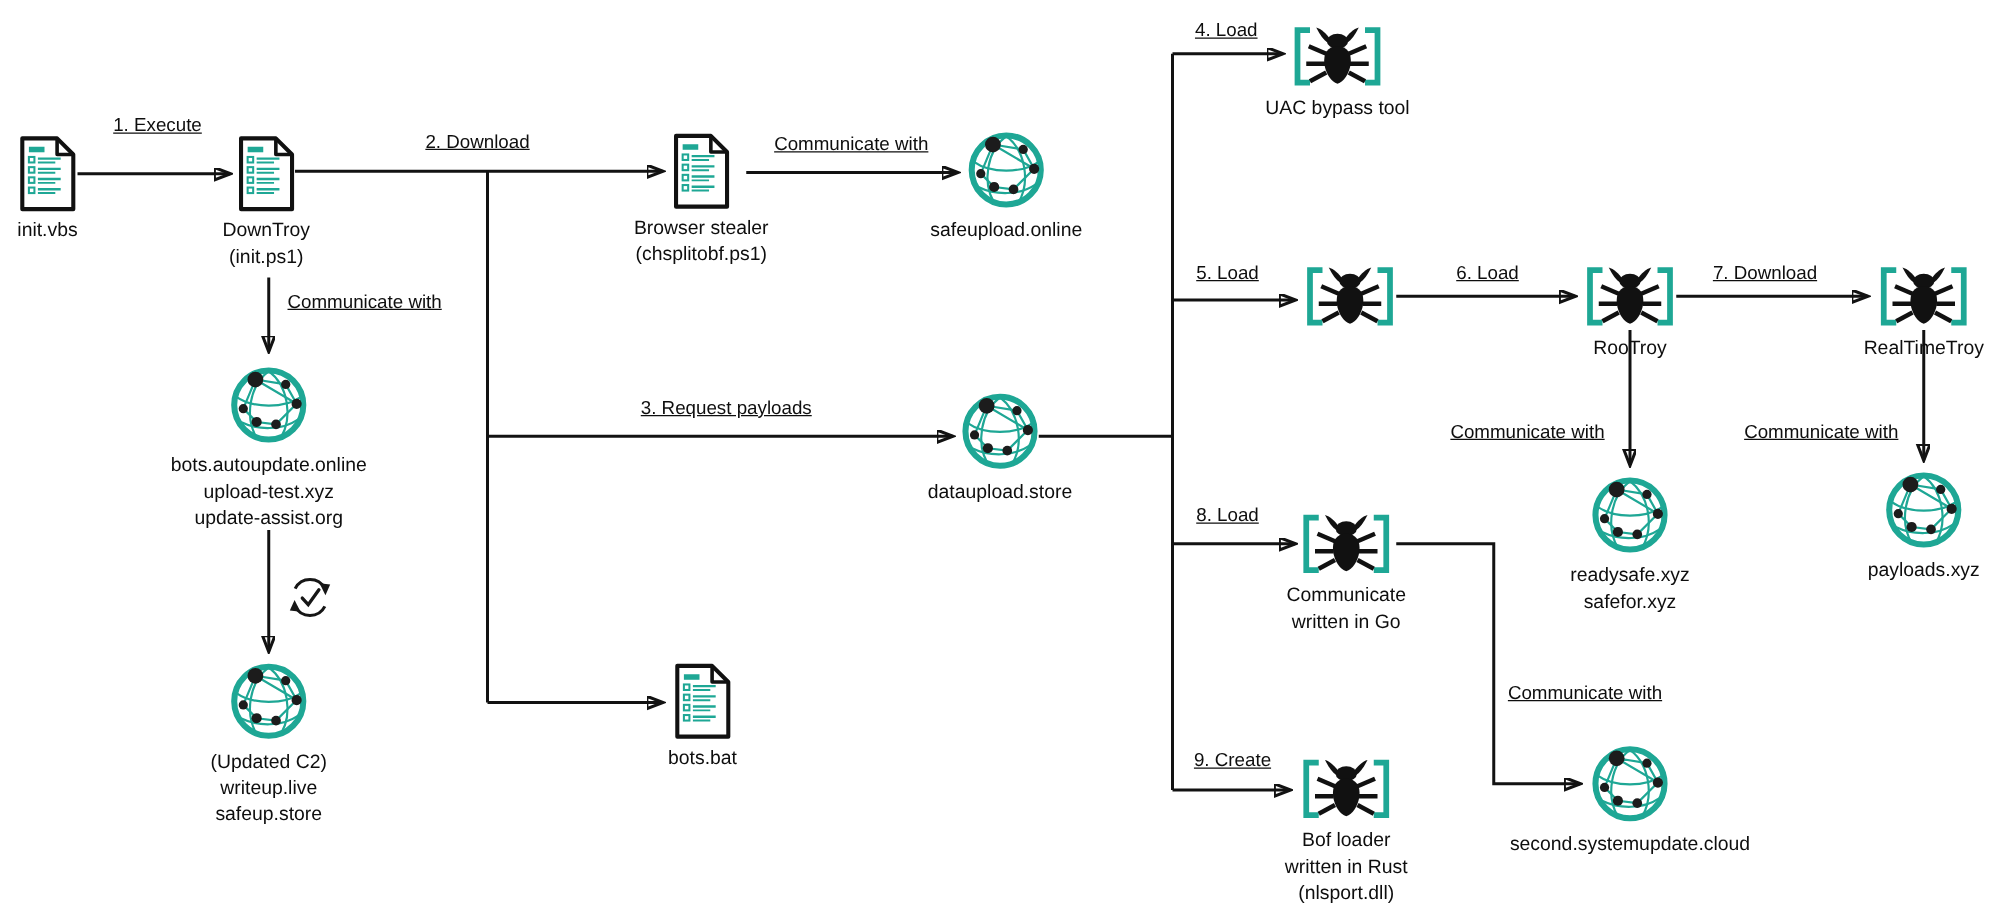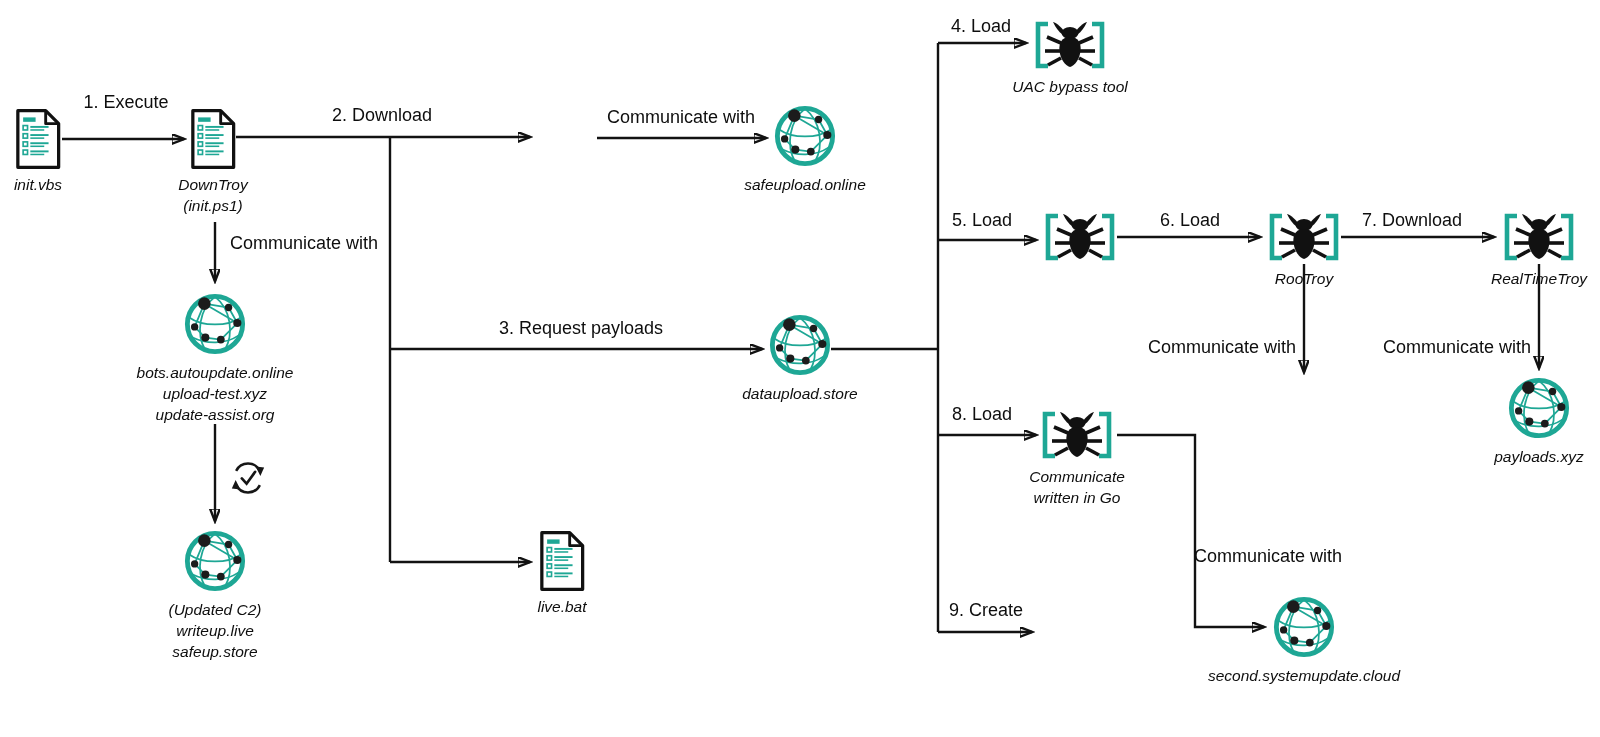--- a/index.html
+++ b/index.html
@@ -1,25 +1,25 @@
 <!DOCTYPE html>
 <html><head>
 <meta charset="utf-8">
 <style>
   html,body{margin:0;padding:0;background:#fff;}
   #canvas{position:relative;width:1600px;height:737px;background:#fff;overflow:hidden;
           font-family:"Liberation Sans",sans-serif;color:#0e0e0e;}
   #edges{position:absolute;left:0;top:0;}
   #edges path{stroke:#121212;stroke-width:2.4;fill:none;}
-  .node{position:absolute;width:260px;margin-left:-130px;display:flex;flex-direction:column;align-items:center;font-style:italic;}
+  .node{position:absolute;width:260px;margin-left:-130px;display:flex;flex-direction:column;align-items:center;}
   .node .cap{text-align:center;font-size:15.5px;line-height:21px;}
   .node.doc  .cap{margin-top:4px;}
   .node.globe .cap{margin-top:6px;}
   .node.bug  .cap{margin-top:6px;}
-  .elabel{position:absolute;font-size:18px;white-space:nowrap;transform:translateX(-50%);}
+  .elabel{position:absolute;font-size:15px;white-space:nowrap;transform:translateX(-50%);text-decoration:underline;}
   .elabel.left-anchored{transform:none;}
   .hidden-defs{position:absolute;width:0;height:0;overflow:hidden;}
 </style>
 </head>
 <body>
 
 <div id="canvas">
 
   <svg class="hidden-defs" aria-hidden="true">
     <defs>
@@ -130,20 +130,29 @@
   <div class="node doc" style="left:213px;top:108px">
     <svg class="icon" width="48" height="62">
         <use href="#sym-doc"></use>
       </svg>
     <div class="cap">
       <div>DownTroy</div>
       <div>(init.ps1)</div>
     </div>
   </div>
 
+  <div class="node doc" style="left:561px;top:106px">
+    <svg class="icon" width="48" height="62">
+        <use href="#sym-doc"></use>
+      </svg>
+    <div class="cap">
+      <div>Browser stealer</div>
+      <div>(chsplitobf.ps1)</div>
+    </div>
+  </div>
 
   <div class="node globe" style="left:215px;top:292px">
     <svg class="icon" width="64" height="64">
         <use href="#sym-globe"></use>
       </svg>
     <div class="cap">
       <div>bots.autoupdate.online</div>
       <div>upload-test.xyz</div>
       <div>update-assist.org</div>
     </div>
@@ -182,21 +191,21 @@
     <div class="cap">
         <div>dataupload.store</div>
       </div>
   </div>
 
   <div class="node doc" style="left:562px;top:530px">
     <svg class="icon" width="48" height="62">
         <use href="#sym-doc"></use>
       </svg>
     <div class="cap">
-        <div>live.bat</div>
+        <div>bots.bat</div>
       </div>
   </div>
 
   <div class="node bug" style="left:1070px;top:20px">
     <svg class="icon" width="74" height="50">
         <use href="#sym-bug"></use>
       </svg>
     <div class="cap">
         <div>UAC bypass tool</div>
       </div>
@@ -219,40 +228,59 @@
 
   <div class="node bug" style="left:1539px;top:212px">
     <svg class="icon" width="74" height="50">
         <use href="#sym-bug"></use>
       </svg>
     <div class="cap">
         <div>RealTimeTroy</div>
       </div>
   </div>
 
+  <div class="node globe" style="left:1304px;top:380px">
+    <svg class="icon" width="64" height="64">
+        <use href="#sym-globe"></use>
+      </svg>
+    <div class="cap">
+      <div>readysafe.xyz</div>
+      <div>safefor.xyz</div>
+    </div>
+  </div>
 
   <div class="node globe" style="left:1539px;top:376px">
     <svg class="icon" width="64" height="64">
         <use href="#sym-globe"></use>
       </svg>
     <div class="cap">
         <div>payloads.xyz</div>
       </div>
   </div>
 
   <div class="node bug" style="left:1077px;top:410px">
     <svg class="icon" width="74" height="50">
         <use href="#sym-bug"></use>
       </svg>
     <div class="cap">
       <div>Communicate</div>
       <div>written in Go</div>
     </div>
   </div>
 
+  <div class="node bug" style="left:1077px;top:606px">
+    <svg class="icon" width="74" height="50">
+        <use href="#sym-bug"></use>
+      </svg>
+    <div class="cap">
+      <div>Bof loader</div>
+      <div>written in Rust</div>
+      <div>(nlsport.dll)</div>
+    </div>
+  </div>
 
   <div class="node globe" style="left:1304px;top:595px">
     <svg class="icon" width="64" height="64">
         <use href="#sym-globe"></use>
       </svg>
     <div class="cap">
         <div>second.systemupdate.cloud</div>
       </div>
   </div>
 

